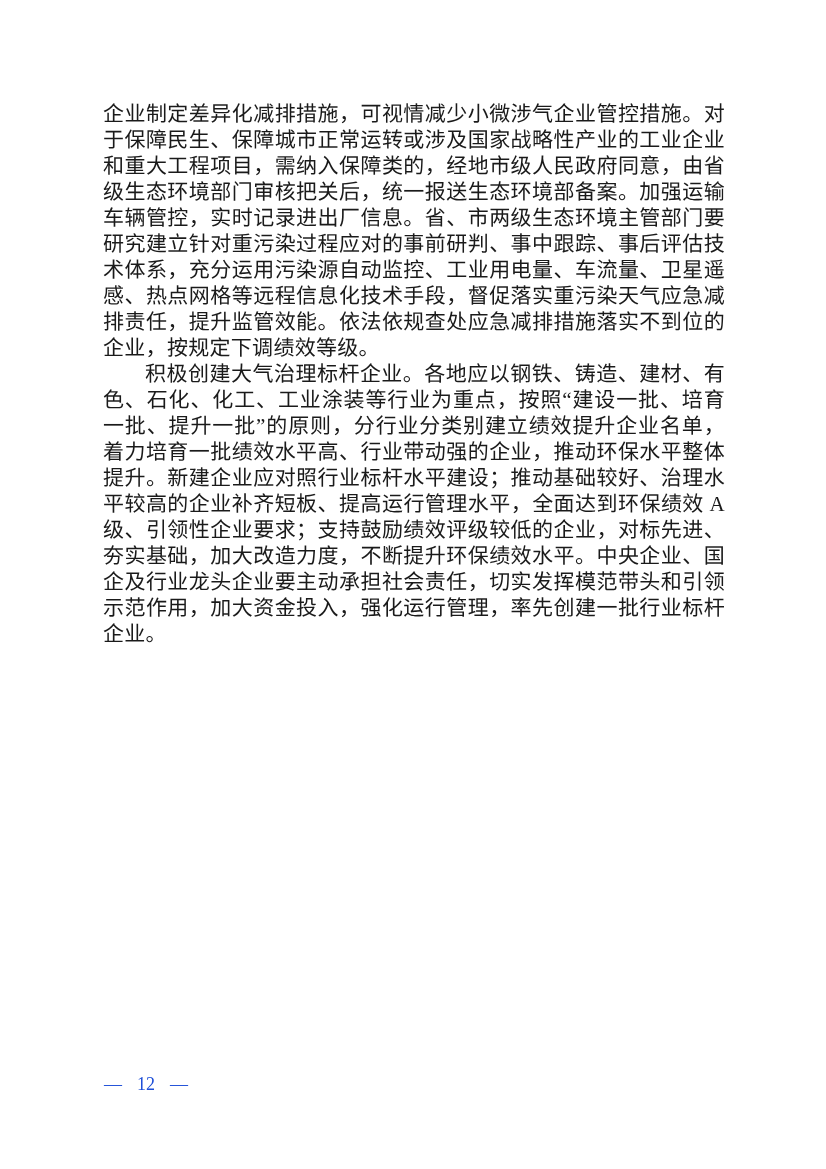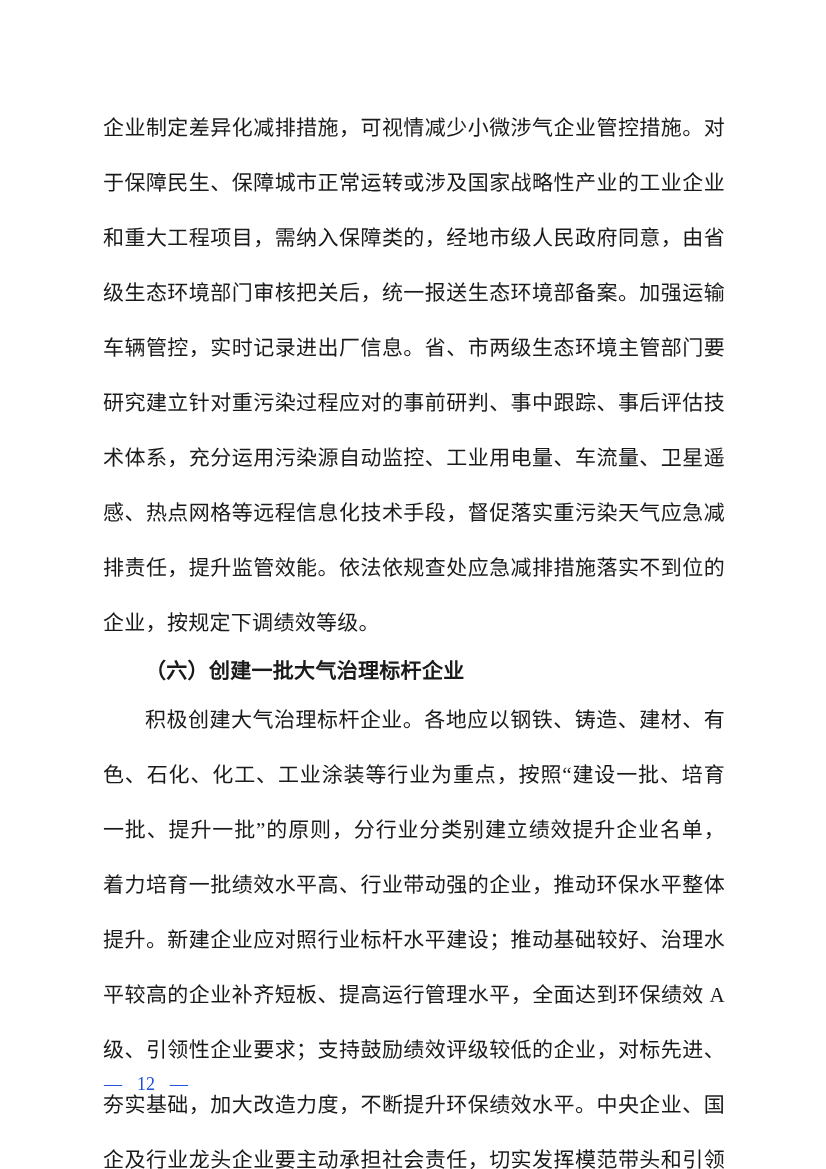--- a/index.html
+++ b/index.html
@@ -19,21 +19,21 @@
   }
   .content {
     position: absolute;
     left: 103px;
     top: 101px;
     width: 622px;
   }
   .para {
     margin: 0;
     font-size: 21px;
-    line-height: 55px;
+    line-height: 26px;
     text-align: justify;
     text-justify: inter-ideograph;
     word-break: break-all;
     letter-spacing: 0.3px;
   }
   .section-heading {
     margin: 0;
     font-size: 21px;
     line-height: 41.6px;
     font-weight: bold;
@@ -67,21 +67,20 @@
 </style>
 </head>
 <body>
 
 <div class="page">
 
   <div class="content">
 
     <p class="para">企业制定差异化减排措施，可视情减少小微涉气企业管控措施。对于保障民生、保障城市正常运转或涉及国家战略性产业的工业企业和重大工程项目，需纳入保障类的，经地市级人民政府同意，由省级生态环境部门审核把关后，统一报送生态环境部备案。加强运输车辆管控，实时记录进出厂信息。省、市两级生态环境主管部门要研究建立针对重污染过程应对的事前研判、事中跟踪、事后评估技术体系，充分运用污染源自动监控、工业用电量、车流量、卫星遥感、热点网格等远程信息化技术手段，督促落实重污染天气应急减排责任，提升监管效能。依法依规查处应急减排措施落实不到位的企业，按规定下调绩效等级。</p>
 
-    <h3 class="section-heading">（六）创建一批大气治理标杆企业</h3>
 
     <p class="para indent-2em"><span class="lead-bold">积极创建大气治理标杆企业。</span><span>各地应以钢铁、铸造、建材、有色、石化、化工、工业涂装等行业为重点，按照“建设一批、培育一批、提升一批”的原则，分行业分类别建立绩效提升企业名单，着力培育一批绩效水平高、行业带动强的企业，推动环保水平整体提升。新建企业应对照行业标杆水平建设；推动基础较好、治理水平较高的企业补齐短板、提高运行管理水平，全面达到环保绩效 A 级、引领性企业要求；支持鼓励绩效评级较低的企业，对标先进、夯实基础，加大改造力度，不断提升环保绩效水平。中央企业、国企及行业龙头企业要主动承担社会责任，切实发挥模范带头和引领示范作用，加大资金投入，强化运行管理，率先创建一批行业标杆企业。</span></p>
 
   </div>
 
   <div class="footer">
     <span class="dash">—</span><span class="num">12</span><span class="dash">—</span>
   </div>
 
 </div>

